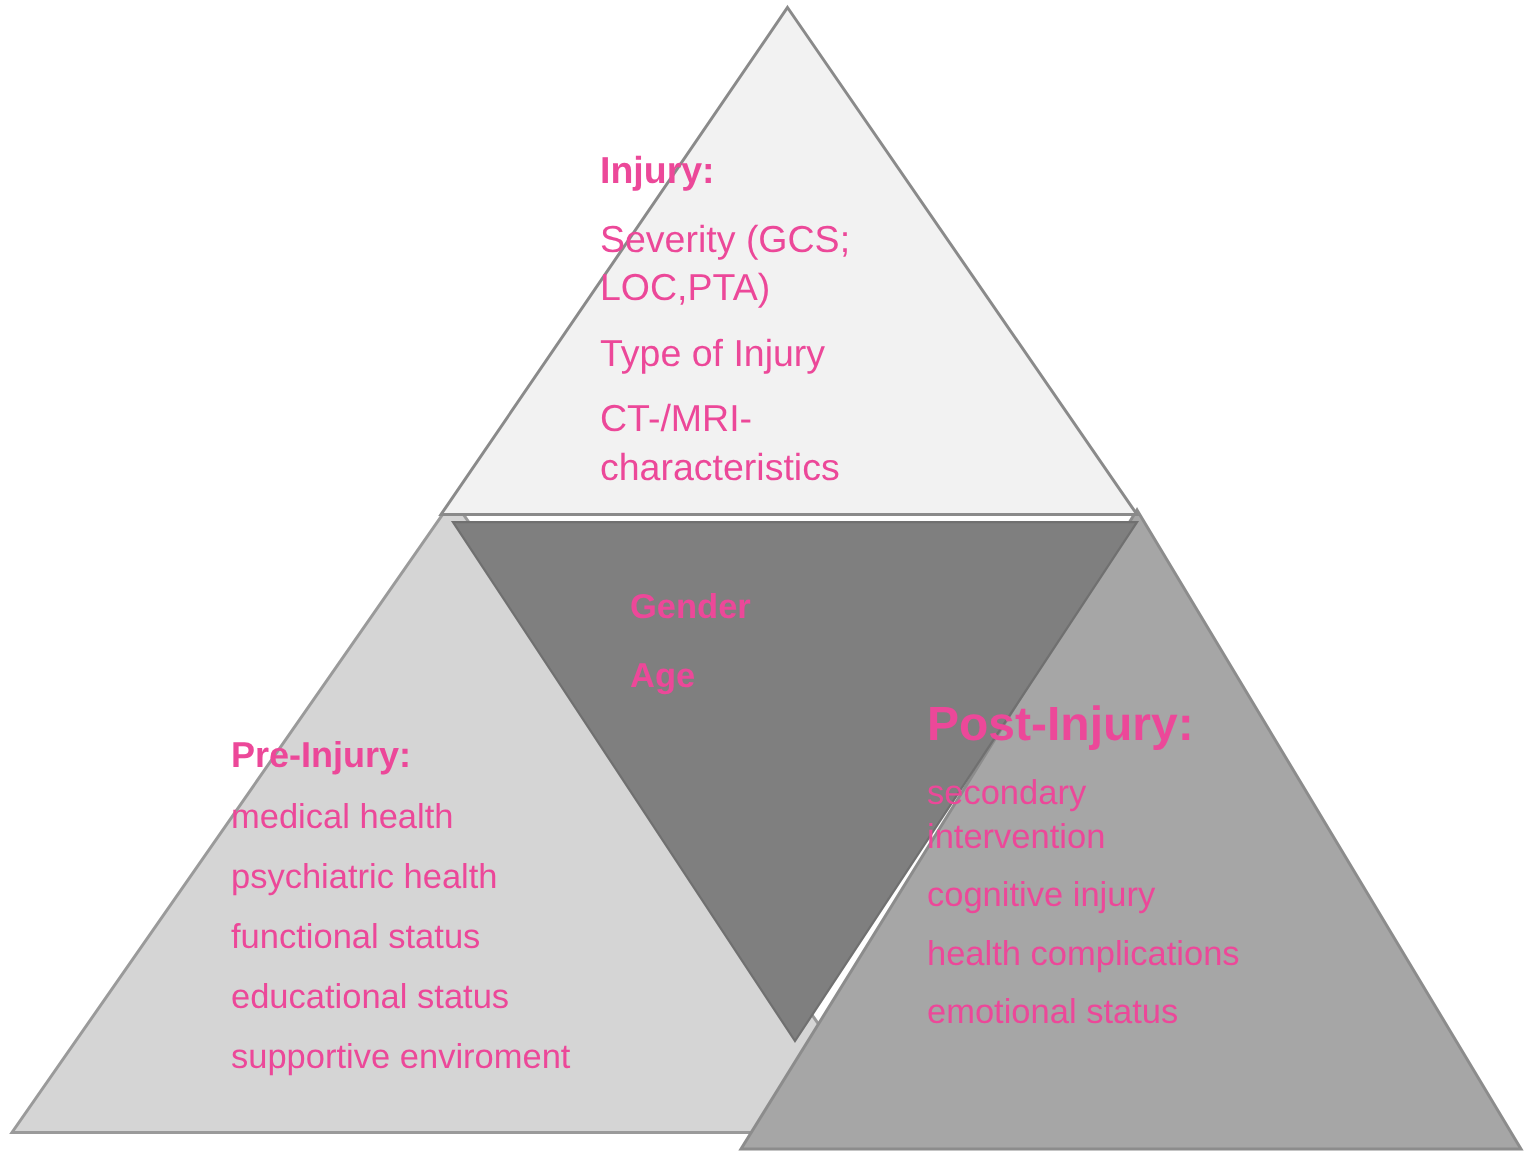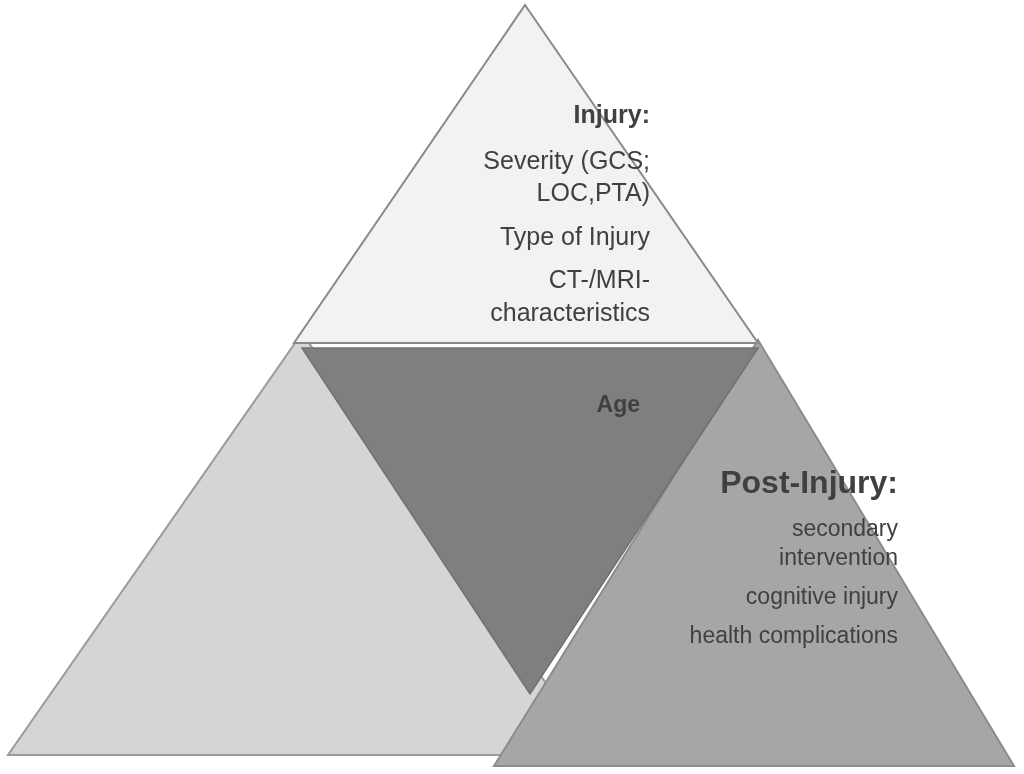--- a/index.html
+++ b/index.html
@@ -26,22 +26,22 @@
   .text-layer {
     position: absolute;
     left: 0;
     top: 0;
     width: 1024px;
     height: 774px;
     pointer-events: none;
   }
   .block {
     position: absolute;
-    text-align: right;
-    color: #404040;
+    text-align: left;
+    color: #ec4899;
     line-height: 1.30;
   }
   .block .hd {
     font-weight: bold;
     display: block;
   }
   .block .ln {
     display: block;
   }
   .gap-md { height: 11px; }
@@ -110,26 +110,36 @@
       <span class="ln">Severity (GCS;</span>
       <span class="ln">LOC,PTA)</span>
       <div class="gap-md"></div>
       <span class="ln">Type of Injury</span>
       <div class="gap-md"></div>
       <span class="ln">CT-/MRI-</span>
       <span class="ln">characteristics</span>
     </div>
 
     <div class="block" id="block-center">
+      <span class="ln">Gender</span>
       <span class="ln">Age</span>
     </div>
 
+    <div class="block" id="block-pre">
+      <span class="hd">Pre-Injury:</span>
+      <span class="ln">medical health</span>
+      <span class="ln">psychiatric health</span>
+      <span class="ln">functional status</span>
+      <span class="ln">educational status</span>
+      <span class="ln">supportive enviroment</span>
+    </div>
 
     <div class="block" id="block-post">
       <span class="hd">Post-Injury:</span>
       <span class="ln tight">secondary</span>
       <span class="ln">intervention</span>
       <span class="ln">cognitive injury</span>
       <span class="ln">health complications</span>
+      <span class="ln">emotional status</span>
     </div>
 
   </div>
 </div>
 
 </body></html>

